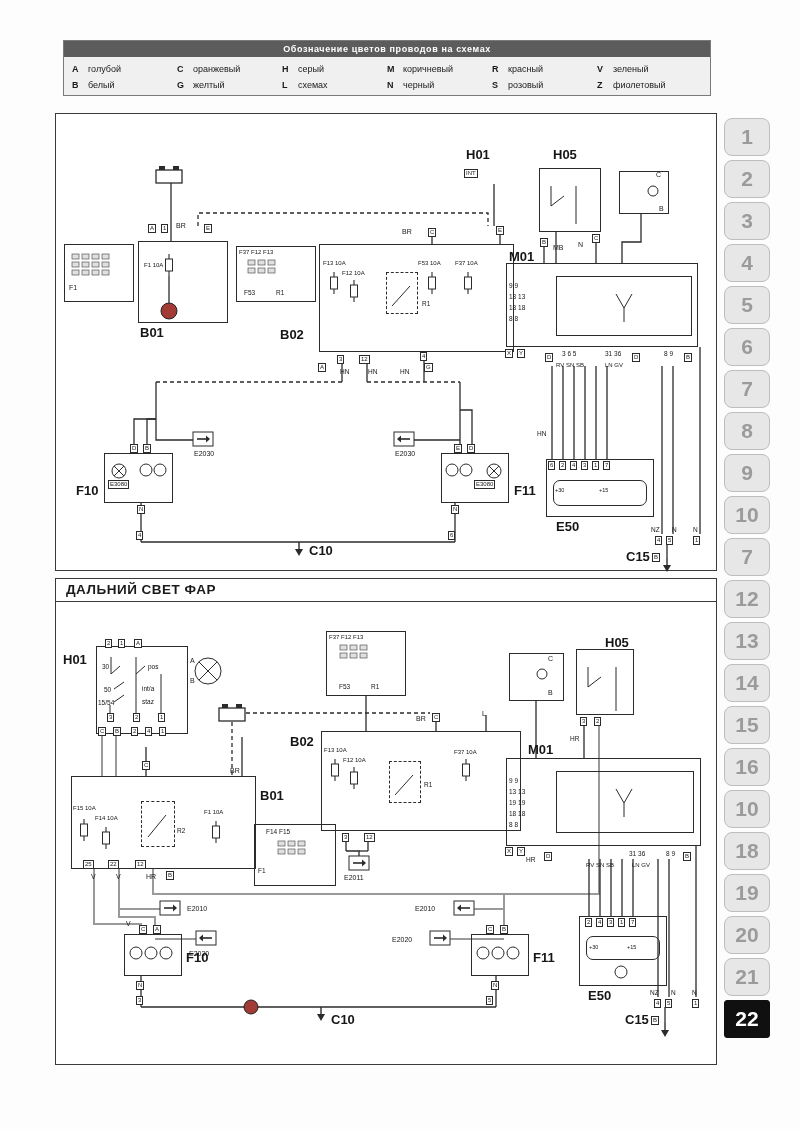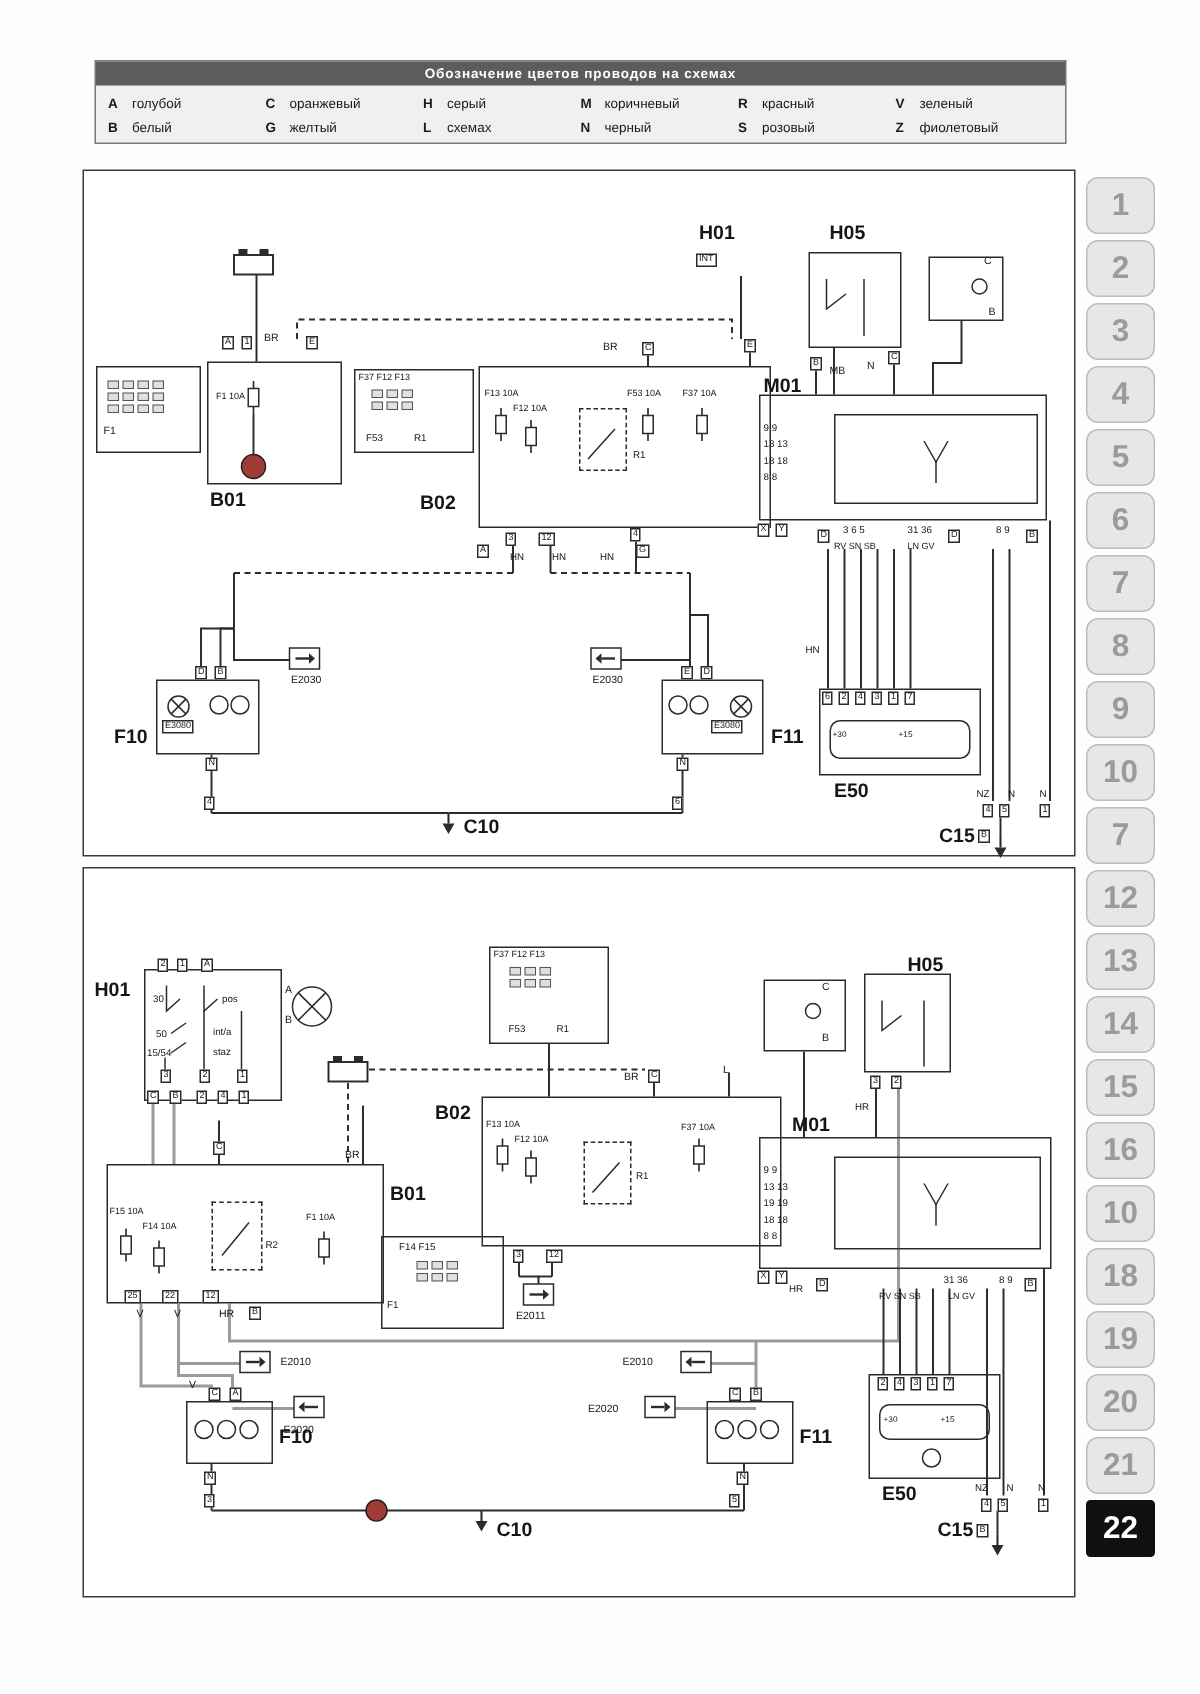--- a/index.html
+++ b/index.html
@@ -280,20 +280,21 @@
         <span class="lbl" style="left: 339px; top: 336px; font-size: 7px;">E2030</span>
         <span class="lbl" style="left: 595px; top: 412px; font-size: 6.5px;">NZ</span>
         <span class="lbl" style="left: 616px; top: 412px; font-size: 6.5px;">N</span>
         <span class="lbl" style="left: 637px; top: 412px; font-size: 6.5px;">N</span>
         <span class="lbl" style="left: 499px; top: 373px; font-size: 5.5px;">+30</span>
         <span class="lbl" style="left: 543px; top: 373px; font-size: 5.5px;">+15</span>
       </div>
   </section>
 
   <section class="panel panel2">
+    <div class="panel-title">ДАЛЬНИЙ СВЕТ ФАР</div>
     <div class="canvas">
         <svg width="662" height="487">
           <polyline points="55,78 55,95 64,87" fill="none" stroke="#2b2b2b" stroke-width="1"></polyline>
           <polyline points="80,78 80,95 89,87" fill="none" stroke="#2b2b2b" stroke-width="1"></polyline>
           <polyline points="58,110 68,103" fill="none" stroke="#2b2b2b" stroke-width="1"></polyline>
           <polyline points="58,123 68,116" fill="none" stroke="#2b2b2b" stroke-width="1"></polyline>
           <polyline points="54,126 54,134" fill="none" stroke="#2b2b2b" stroke-width="1"></polyline>
           <polyline points="80,95 80,134" fill="none" stroke="#2b2b2b" stroke-width="1"></polyline>
           <polyline points="105,95 105,134" fill="none" stroke="#2b2b2b" stroke-width="1"></polyline>
           <polyline points="46,156 46,197" fill="none" stroke="#9a9a9a" stroke-width="2"></polyline>

